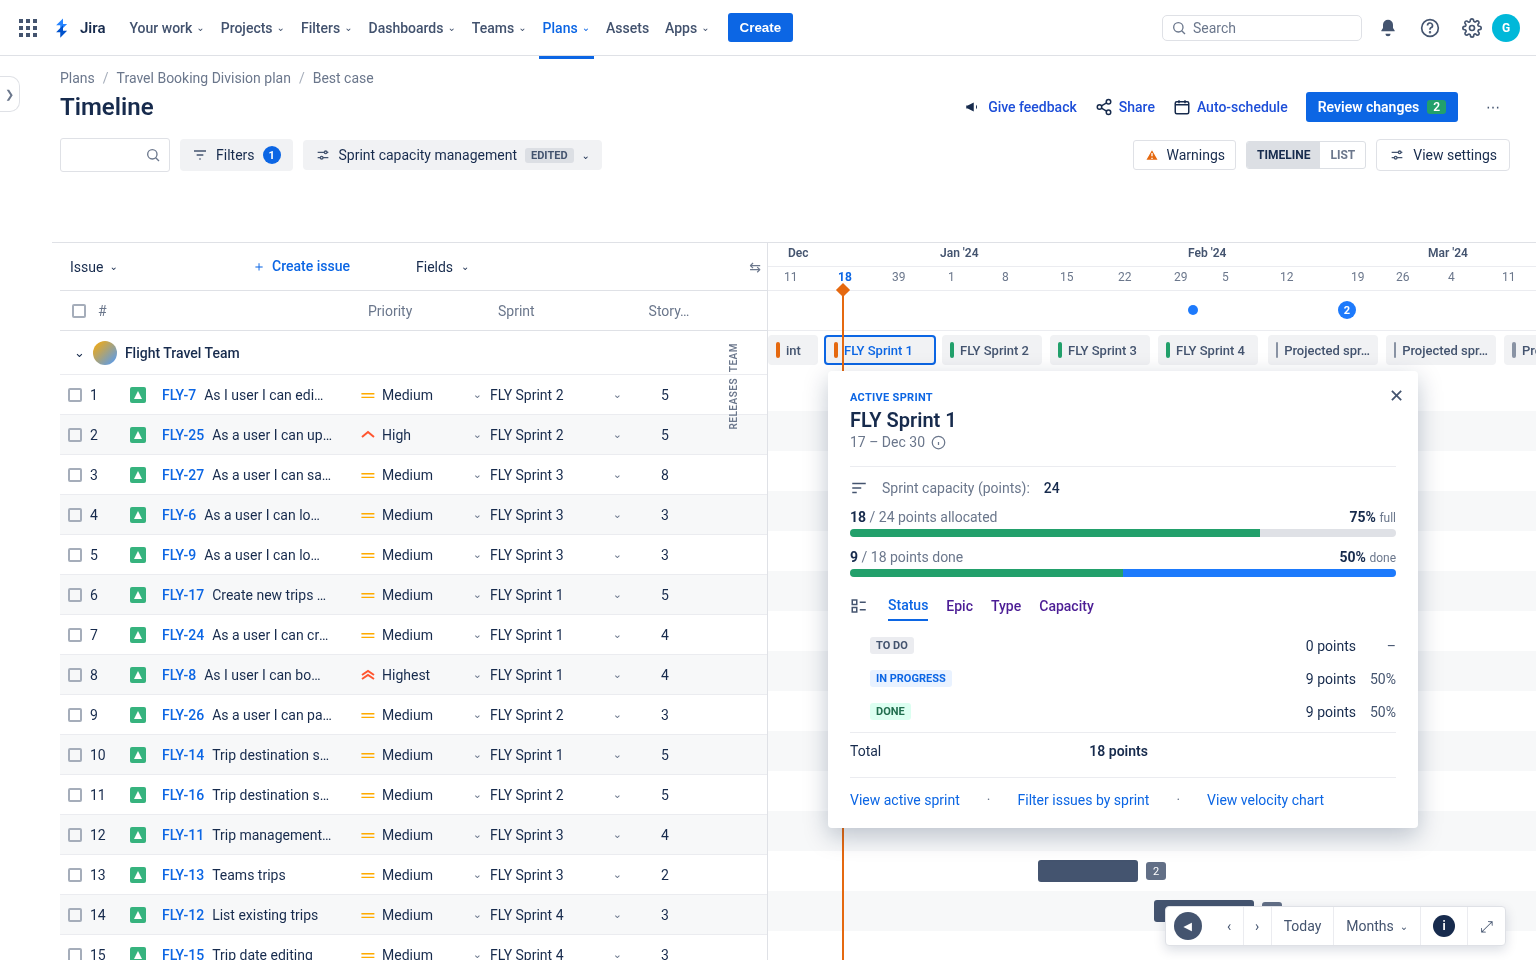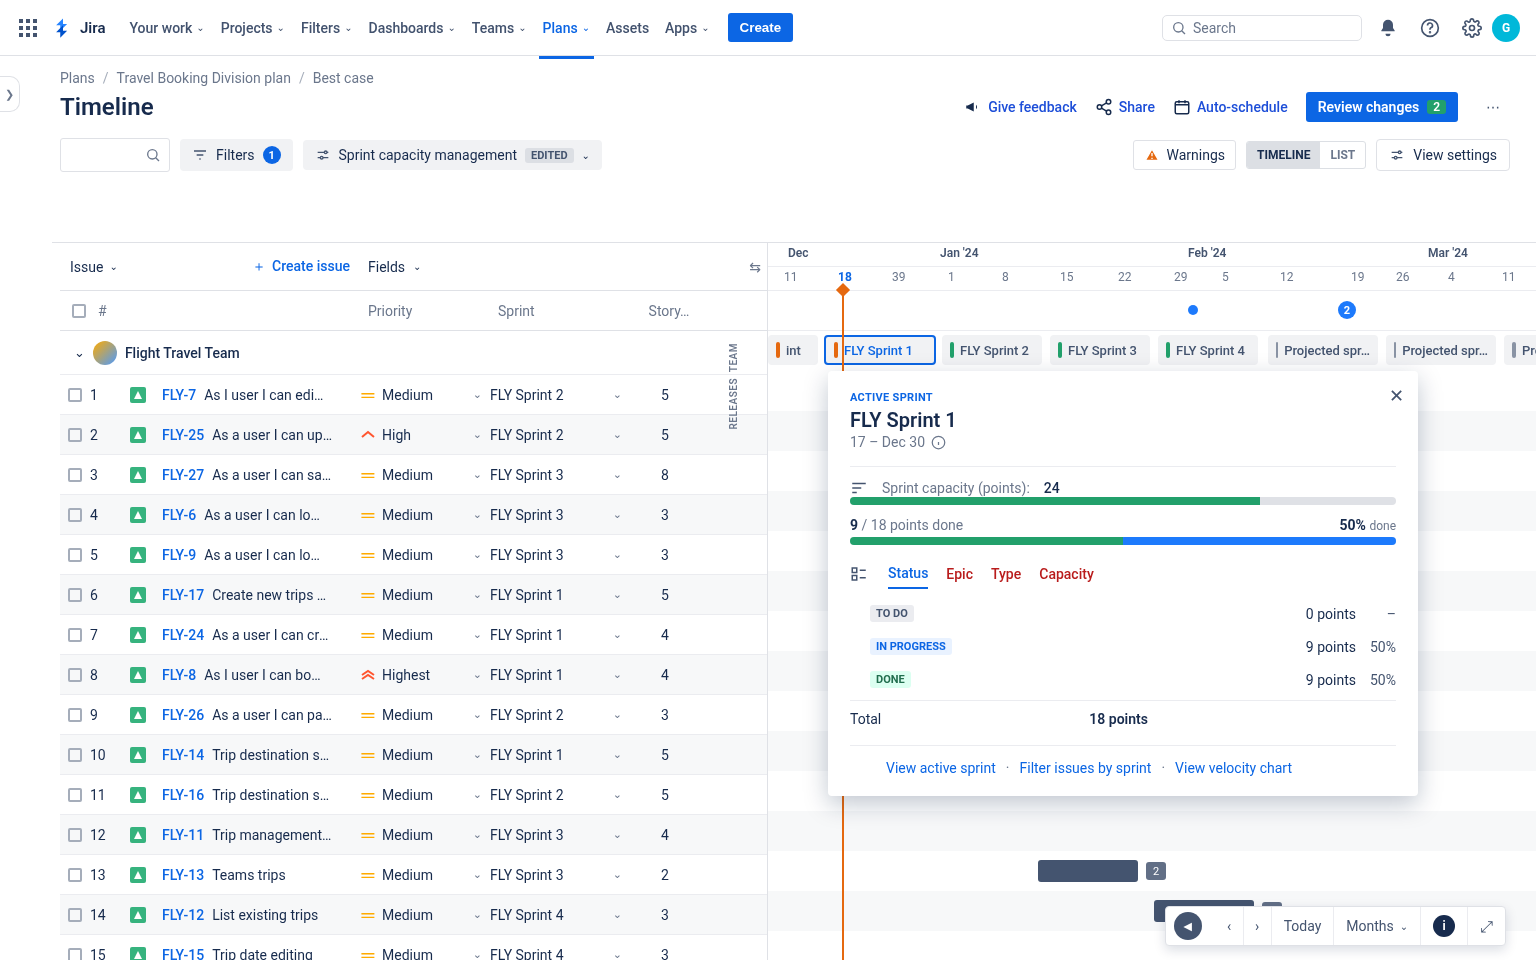--- a/index.html
+++ b/index.html
@@ -40,21 +40,21 @@
 .warn-chip { border:1px solid #DFE1E6; padding:6px 10px; border-radius:3px; display:flex; gap:6px; align-items:center; cursor:pointer;}
 .view-toggle { display:flex; border:1px solid #DCDFE4; border-radius:3px; overflow:hidden;}
 .view-toggle div { padding:6px 10px; font-size:12px; font-weight:700; color:#6B778C; cursor:pointer;}
 .view-toggle .on { background:#DCDFE4; color:#172B4D;}
 .grid-area { position:absolute; top:186px; left:0; right:0; bottom:0; border-top:1px solid #DFE1E6;}
 .left-pane { position:absolute; left:8px; width:708px; top:0; bottom:0; border-right:1px solid #DFE1E6; }
 .colhead { display:flex; height:48px; border-bottom:1px solid #DFE1E6; align-items:center; }
 .colhead .c1 { width:300px; display:flex; align-items:center; justify-content:space-between; padding:0 10px;}
 .issue-label { display:flex; align-items:center; gap:6px; cursor:pointer;}
 .create-link { color:#0C66E4; cursor:pointer; display:flex; gap:6px; font-weight:500; }
-.colhead .c2 { width:130px; padding-left:8px; display:flex; gap:8px; align-items:center; cursor:pointer;}
+.colhead .c2 { width:130px; padding-left:8px; display:flex; gap:8px; align-items:center; cursor:pointer;margin-left:48px;}
 .drag-h { margin-left:auto; margin-right:6px; color:#6B778C; font-size:14px; cursor:pointer;}
 .subhead { display:flex; height:40px; border-bottom:1px solid #DFE1E6; color:#6B778C; font-size:14px; align-items:center;}
 .subhead > div { padding-left:8px; }
 .sc-check { width:30px; display:flex; justify-content:center;}
 .sc-num { width:40px; }
 .sc-issue { width:230px; }
 .sc-pri { width:130px; }
 .sc-spr { width:140px; }
 .sc-pts { width:70px; text-align:center;}
 .team-row { display:flex; align-items:center; height:44px; border-bottom:1px solid #EBECF0; gap:8px; padding-left:14px; cursor:pointer;}
@@ -106,32 +106,32 @@
 .cap-label { color:#6B778C;}
 .cap-val { color:#172B4D; font-weight:500;}
 .prog-line { display:flex; justify-content:space-between; margin:12px 0 4px; font-size:14px;}
 .prog-line .lt b { color:#172B4D;}
 .prog-line .lt { color:#6B778C;}
 .prog-line .rt b { color:#172B4D;}
 .prog-line .rt span { color:#6B778C; font-size:12px;}
 .bar-track { height:8px; background:#DFE1E6; border-radius:4px; overflow:hidden; display:flex;}
 .bar-seg { height:100%;}
 .tabs { display:flex; gap:18px; margin-top:14px; align-items:center;}
-.tabs .t { color:#b91c1c; padding:6px 0; cursor:pointer; font-weight:500;}
+.tabs .t { color:#4c1d95; padding:6px 0; cursor:pointer; font-weight:500;}
 .tabs .t.on { color:#0C66E4; border-bottom:2px solid #0C66E4;}
 .grp-ic { color:#44546F; margin-right:2px;}
 .stat-row { display:flex; justify-content:space-between; padding:8px 0; align-items:center;}
 .stat-row .lzg { background:#EBECF0; padding:2px 6px; border-radius:3px; font-size:11px; font-weight:700;}
 .lz-todo { color:#44546F;}
 .lz-inp { color:#0C66E4; background:#E9F2FF !important;}
 .lz-done { color:#216E4E; background:#DCFFF1 !important;}
 .stat-row .total { font-weight:600;}
 .stat-row .pts { }
 .stat-row .pct { color:#44546F; width:40px; text-align:right;}
-.links-row { display:flex; gap:10px; margin-top:14px; color:#6B778C;margin-left:36px;}
+.links-row { display:flex; gap:27px; margin-top:14px; color:#6B778C;}
 .links-row a { color:#0C66E4; cursor:pointer;}
 .bottom-toolbar { position:fixed; bottom:14px; right:30px; height:40px; background:#fff; border:1px solid #DFE1E6; border-radius:4px; box-shadow:0 4px 12px rgba(9,30,66,0.15); display:flex; align-items:center; z-index:20;}
 .bt-seg { padding:0 12px; height:100%; display:flex; align-items:center; border-right:1px solid #EBECF0; cursor:pointer; gap:6px; color:#44546F;}
 .bt-seg:last-child { border-right:none;}
 .bt-dark { width:28px; height:28px; background:#44546F; border-radius:50%; color:#fff; display:flex; align-items:center; justify-content:center; margin:0 2px;}
 .bt-arrow { width:28px; display:flex; justify-content:center;}
 .info-circ { width:22px; height:22px; border-radius:50%; background:#172B4D; color:#fff; display:flex; align-items:center; justify-content:center; font-size:12px; font-weight:700;}
 .expand-ic { font-size:16px;}
 </style>
 </head>
@@ -782,20 +782,24 @@
             </svg>
         </div>
         <div class="panel-sep"></div>
         <div class="cap-row">
           <svg width="18" height="18" viewBox="0 0 24 24" fill="none" stroke="#44546F" stroke-width="2">
               <path d="M3 6h18M3 12h12M3 18h6"></path>
             </svg>
           <span class="cap-label">Sprint capacity (points):</span>
           <span class="cap-val">24</span>
         </div>
+        <div class="prog-line">
+          <div class="lt"><b>18</b><span> / 24 points allocated</span></div>
+          <div class="rt"><b>75%</b> <span>full</span></div>
+        </div>
         <div class="bar-track">
           <div class="bar-seg" style="width:75%;background:#22A06B"></div>
         </div>
         <div class="prog-line">
           <div class="lt"><b>9</b><span> / 18 points done</span></div>
           <div class="rt"><b>50%</b> <span>done</span></div>
         </div>
         <div class="bar-track">
           <div class="bar-seg" style="width:50%;background:#22A06B"></div>
           <div class="bar-seg" style="width:50%;background:#1D7AFC"></div>

